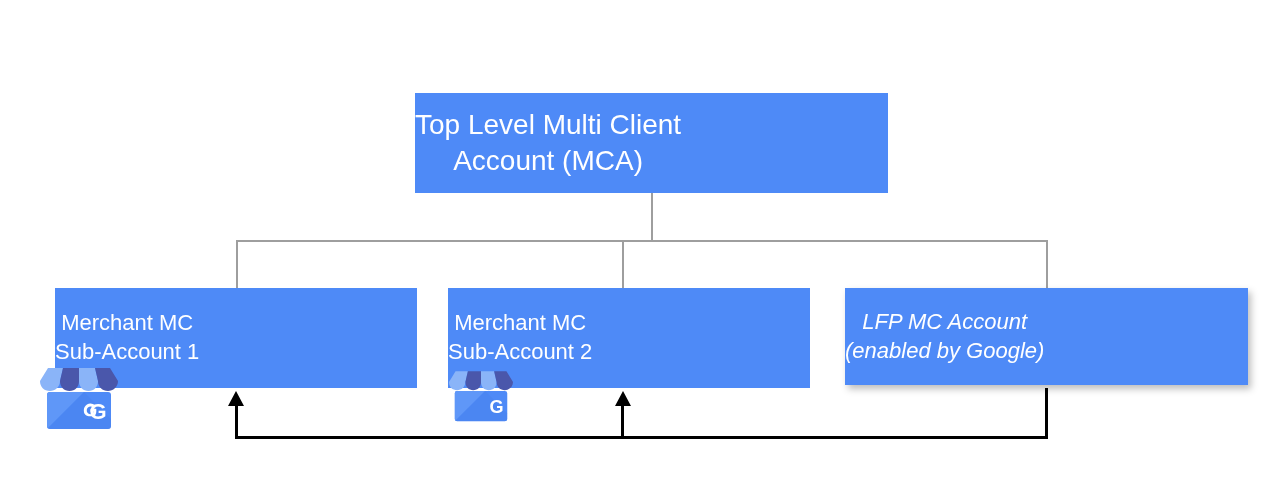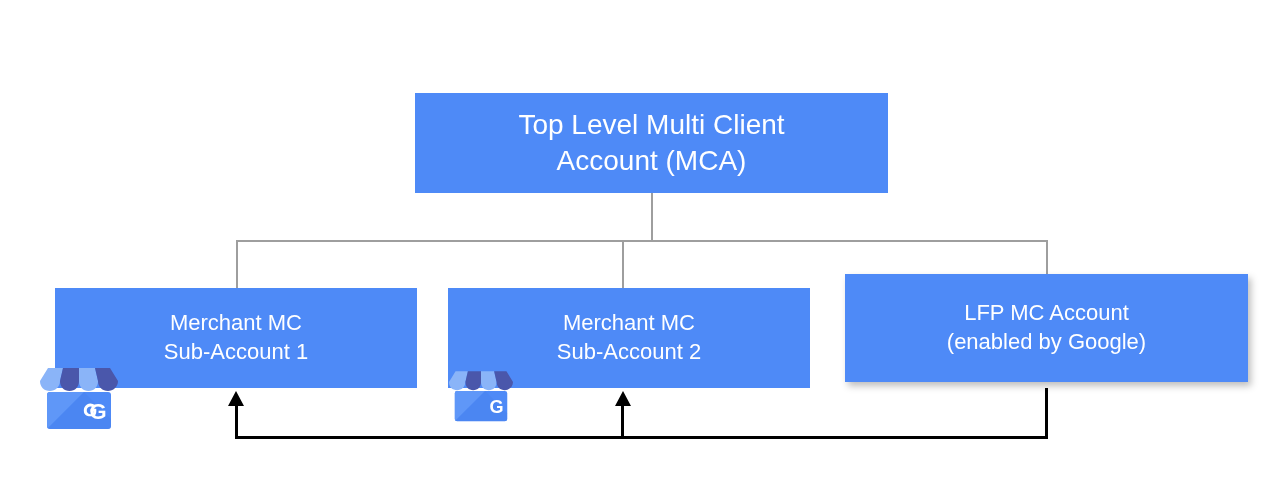--- a/index.html
+++ b/index.html
@@ -19,21 +19,21 @@
     overflow: hidden;
   }
 
   
   .node {
     position: absolute;
     background: #4e8af7;
     color: #ffffff;
     display: flex;
     align-items: center;
-    justify-content: center;
+    justify-content: flex-start;
     text-align: center;
     line-height: 1.30;
     box-sizing: border-box;
     z-index: 5;
   }
   .node .label {
     display: block;
     white-space: pre-line;
   }
 
@@ -53,25 +53,26 @@
   }
   #node-sub2 {
     left: 448px;
     top: 288px;
     width: 362px;
     height: 100px;
     font-size: 22px;
   }
   #node-lfp {
     left: 845px;
-    top: 274px;
+    top: 288px;
     width: 403px;
-    height: 108px;
+    height: 97px;
     font-size: 22px;
     box-shadow: 3px 4px 7px rgba(0,0,0,0.26);
+    font-style: italic;
   }
 
   
   .conn {
     position: absolute;
     background: #9e9e9e;
     z-index: 2;
   }
   .conn.v { width: 2px; }
   .conn.h { height: 2px; }

